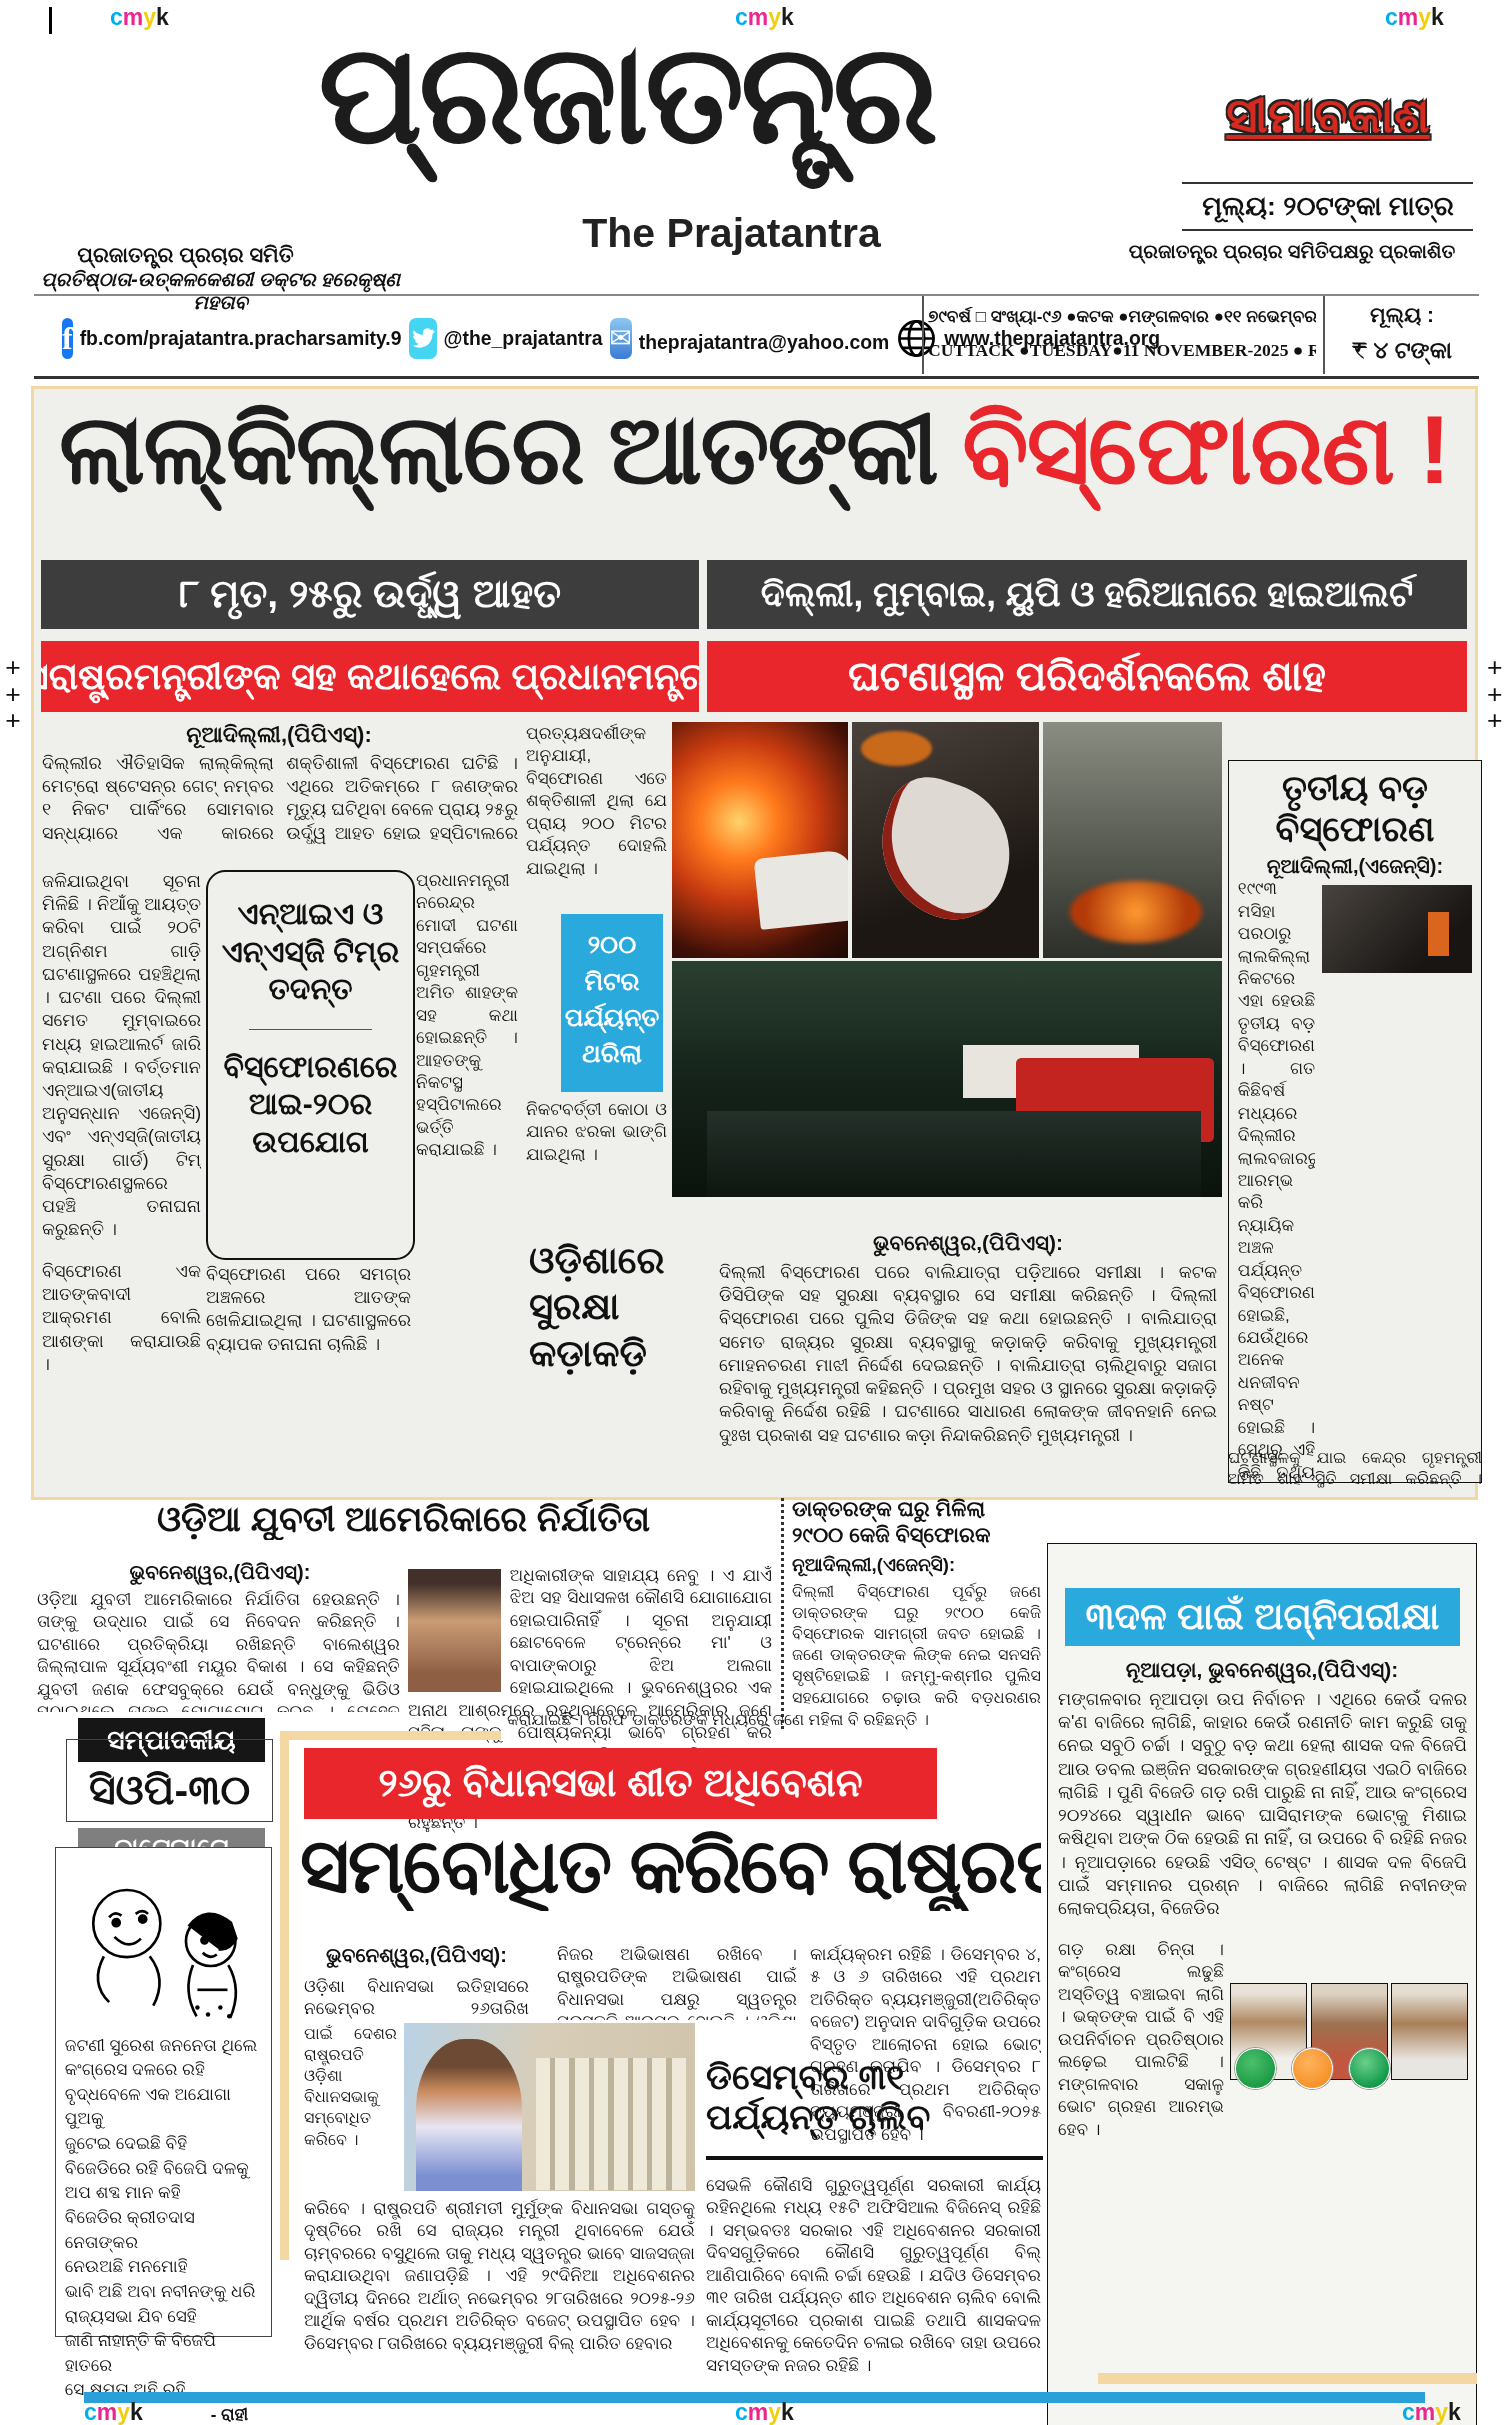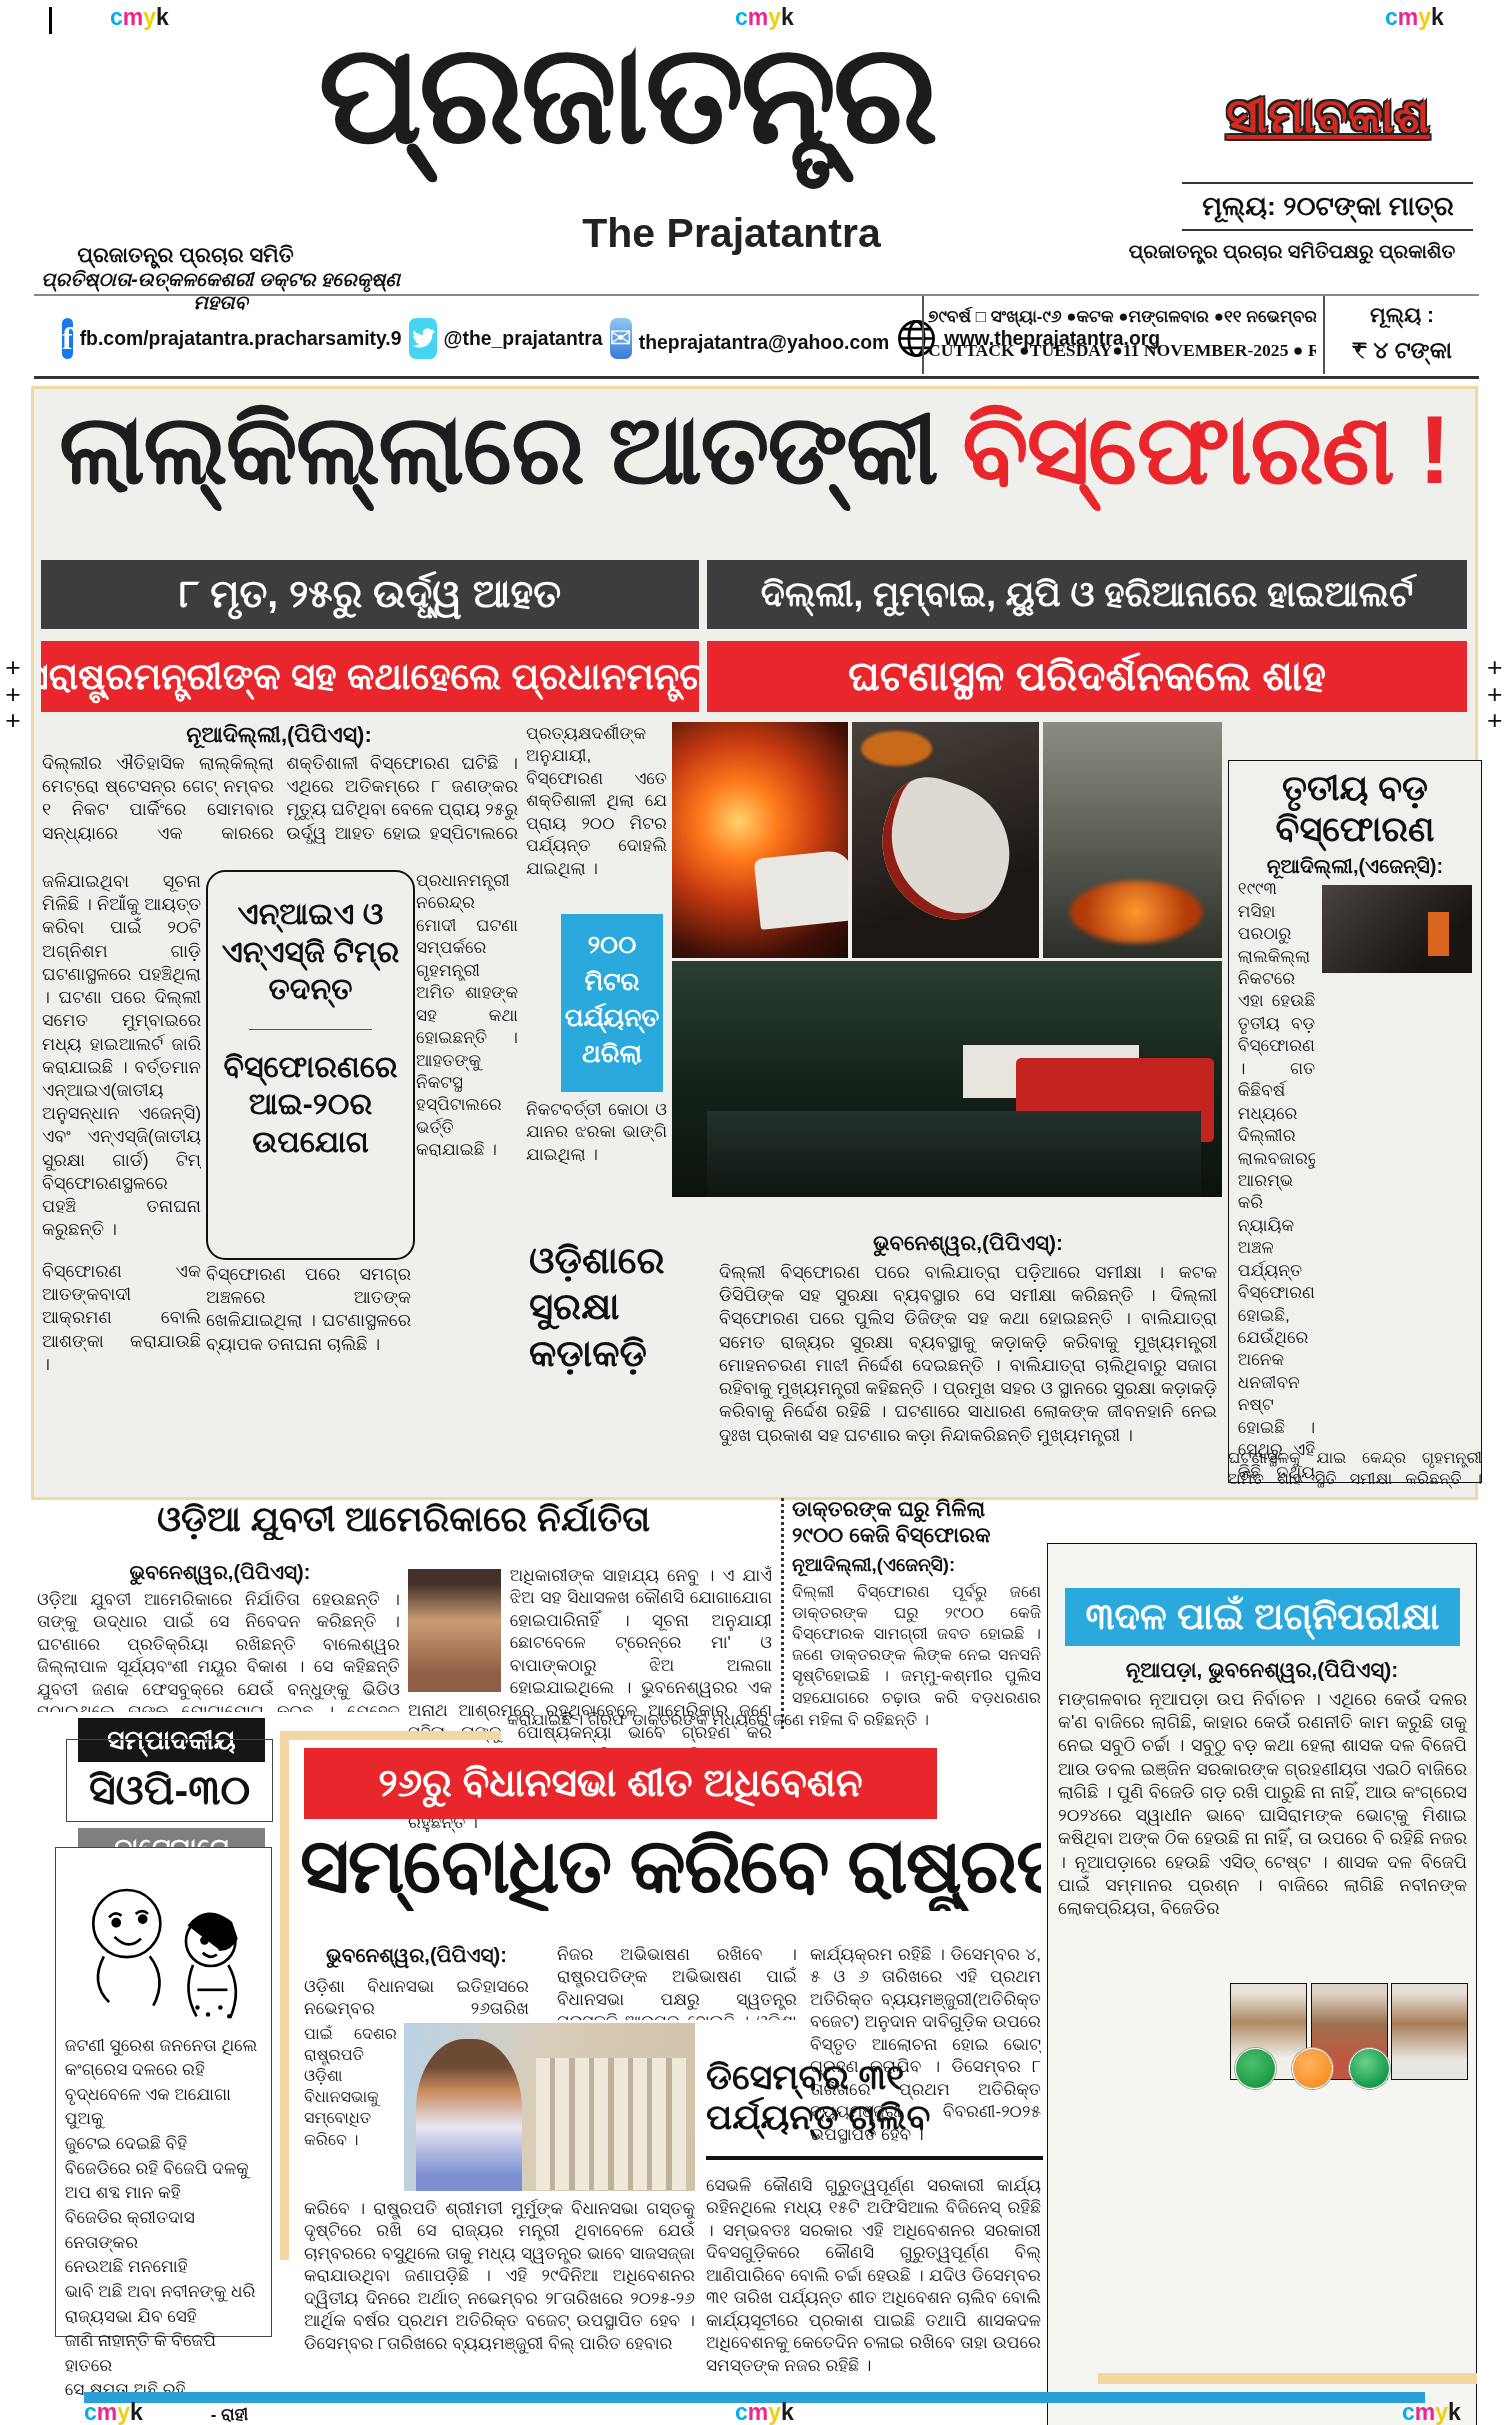--- a/index.html
+++ b/index.html
@@ -240,20 +240,21 @@
 
   <div class="abs b" style="left:706px;top:2057px;width:231px;font-size:35px;line-height:1.15;">ଡିସେମ୍ବର ୩୧ ପର୍ଯ୍ୟନ୍ତ ଚାଲିବ</div>
   <div class="abs" style="left:706px;top:2156px;width:337px;height:3.5px;background:#111;"></div>
   <div class="abs txt j" style="left:706px;top:2175px;width:335px;height:212px;font-size:17px;">ସେଭଳି କୌଣସି ଗୁରୁତ୍ୱପୂର୍ଣ୍ଣ ସରକାରୀ କାର୍ଯ୍ୟ ରହିନଥିଲେ ମଧ୍ୟ ୧୫ଟି ଅଫିସିଆଲ ବିଜିନେସ୍ ରହିଛି । ସମ୍ଭବତଃ ସରକାର ଏହି ଅଧିବେଶନର ସରକାରୀ ଦିବସଗୁଡ଼ିକରେ କୌଣସି ଗୁରୁତ୍ୱପୂର୍ଣ୍ଣ ବିଲ୍ ଆଣିପାରିବେ ବୋଲି ଚର୍ଚ୍ଚା ହେଉଛି । ଯଦିଓ ଡିସେମ୍ବର ୩୧ ତାରିଖ ପର୍ଯ୍ୟନ୍ତ ଶୀତ ଅଧିବେଶନ ଚାଲିବ ବୋଲି କାର୍ଯ୍ୟସୂଚୀରେ ପ୍ରକାଶ ପାଇଛି ତଥାପି ଶାସକଦଳ ଅଧିବେଶନକୁ କେତେଦିନ ଚଳାଇ ରଖିବେ ତାହା ଉପରେ ସମସ୍ତଙ୍କ ନଜର ରହିଛି ।</div>
 
   <div class="abs boxed" style="left:1047px;top:1499px;width:430px;height:884px;background:#f5f5f1;box-sizing:border-box;"></div>
   <div class="abs bar bluebar" style="left:1065px;top:1588px;width:395px;height:58px;font-size:37px;">୩ଦଳ ପାଇଁ ଅଗ୍ନିପରୀକ୍ଷା</div>
   <div class="abs c dateline" style="left:1054px;top:1658px;width:416px;font-size:21px;">ନୂଆପଡ଼ା, ଭୁବନେଶ୍ୱର,(ପିପିଏସ୍):</div>
   <div class="abs txt j" style="left:1058px;top:1688px;width:409px;height:243px;font-size:17.6px;">ମଙ୍ଗଳବାର ନୂଆପଡ଼ା ଉପ ନିର୍ବାଚନ । ଏଥିରେ କେଉଁ ଦଳର କ'ଣ ବାଜିରେ ଲାଗିଛି, କାହାର କେଉଁ ରଣନୀତି କାମ କରୁଛି ତାକୁ ନେଇ ସବୁଠି ଚର୍ଚ୍ଚା । ସବୁଠୁ ବଡ଼ କଥା ହେଲା ଶାସକ ଦଳ ବିଜେପି ଆଉ ଡବଲ ଇଞ୍ଜିନ ସରକାରଙ୍କ ଗ୍ରହଣୀୟତା ଏଇଠି ବାଜିରେ ଲାଗିଛି । ପୁଣି ବିଜେଡି ଗଡ଼ ରଖି ପାରୁଛି ନା ନାହିଁ, ଆଉ କଂଗ୍ରେସ ୨୦୨୪ରେ ସ୍ୱାଧୀନ ଭାବେ ଘାସିରାମଙ୍କ ଭୋଟ୍‌କୁ ମିଶାଇ କଷିଥିବା ଅଙ୍କ ଠିକ ହେଉଛି ନା ନାହିଁ, ତା ଉପରେ ବି ରହିଛି ନଜର । ନୂଆପଡ଼ାରେ ହେଉଛି ଏସିଡ୍ ଟେଷ୍ଟ । ଶାସକ ଦଳ ବିଜେପି ପାଇଁ ସମ୍ମାନର ପ୍ରଶ୍ନ । ବାଜିରେ ଲାଗିଛି ନବୀନଙ୍କ ଲୋକପ୍ରିୟତା, ବିଜେଡିର</div>
 
+  <div class="abs txt j" style="left:1058px;top:1939px;width:166px;height:432px;font-size:17px;">ଗଡ଼ ରକ୍ଷା ଚିନ୍ତା । କଂଗ୍ରେସ ଲଢୁଛି ଅସ୍ତିତ୍ୱ ବଞ୍ଚାଇବା ଲାଗି । ଭକ୍ତଙ୍କ ପାଇଁ ବି ଏହି ଉପନିର୍ବାଚନ ପ୍ରତିଷ୍ଠାର ଲଢ଼େଇ ପାଲଟିଛି । ମଙ୍ଗଳବାର ସକାଳୁ ଭୋଟ ଗ୍ରହଣ ଆରମ୍ଭ ହେବ ।</div>
 
   <div class="photo boxed" style="left:1230px;top:1939px;width:75px;height:95px;background:linear-gradient(#e8e2d8 10%,#b08a63 40%,#f0efe9 78%);"></div>
   <div class="photo boxed" style="left:1311px;top:1939px;width:75px;height:95px;background:linear-gradient(#ddd3c4 10%,#9c7250 42%,#c2563e 80%);"></div>
   <div class="photo boxed" style="left:1391px;top:1939px;width:75px;height:95px;background:linear-gradient(#e3ddd2 10%,#a87e58 42%,#e8e6e0 80%);"></div>
 
   <div class="abs" style="left:1235px;top:2048px;">
     <span class="sym" style="width:39px;height:39px;background:radial-gradient(circle at 40% 35%,#4cc06c,#1d9c45 70%);"></span>
     <span class="sym" style="width:39px;height:39px;margin-left:12.3px;background:radial-gradient(circle at 40% 35%,#ffb25e,#f6932a 70%);"></span>
     <span class="sym" style="width:39px;height:39px;margin-left:12.3px;background:radial-gradient(circle at 40% 35%,#6bd08c,#139a4b 70%);"></span>
   </div>

